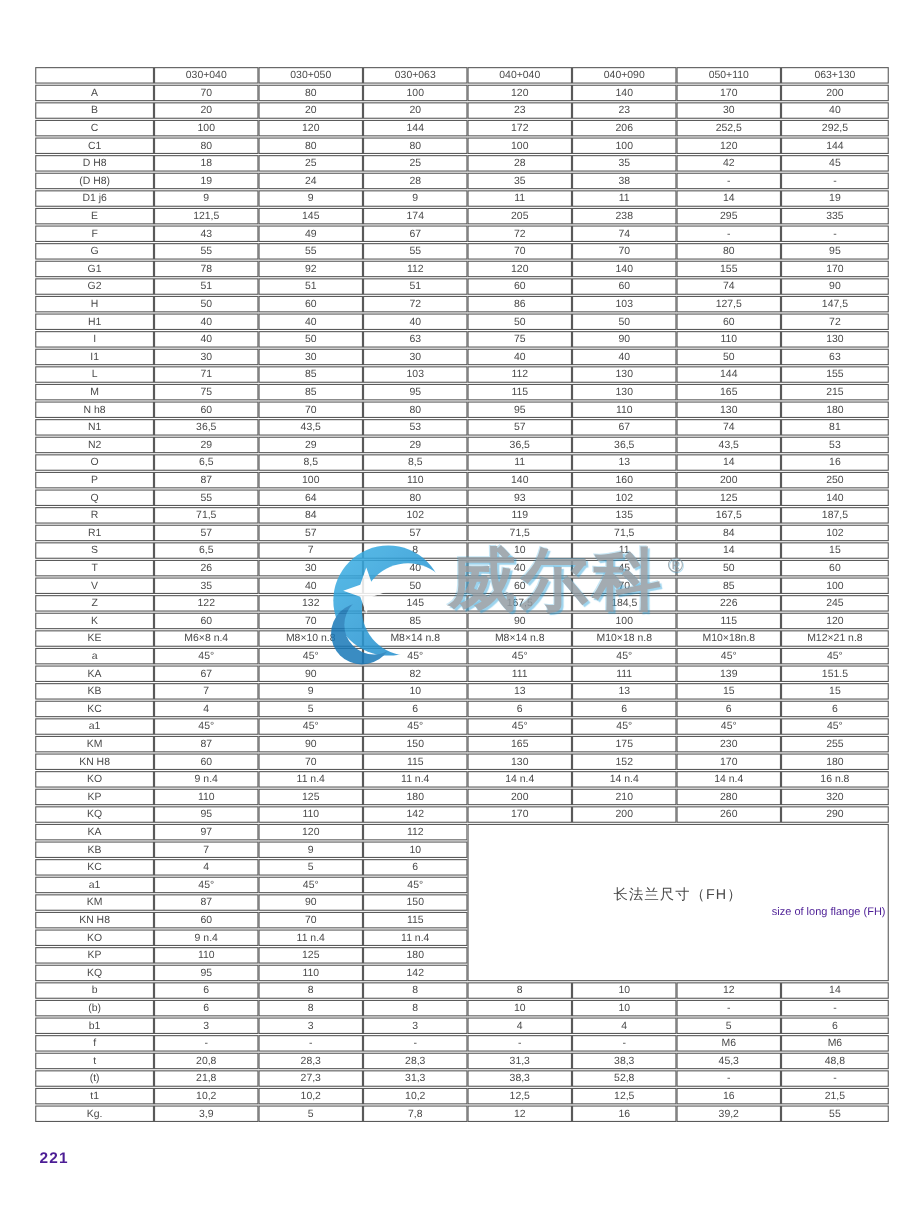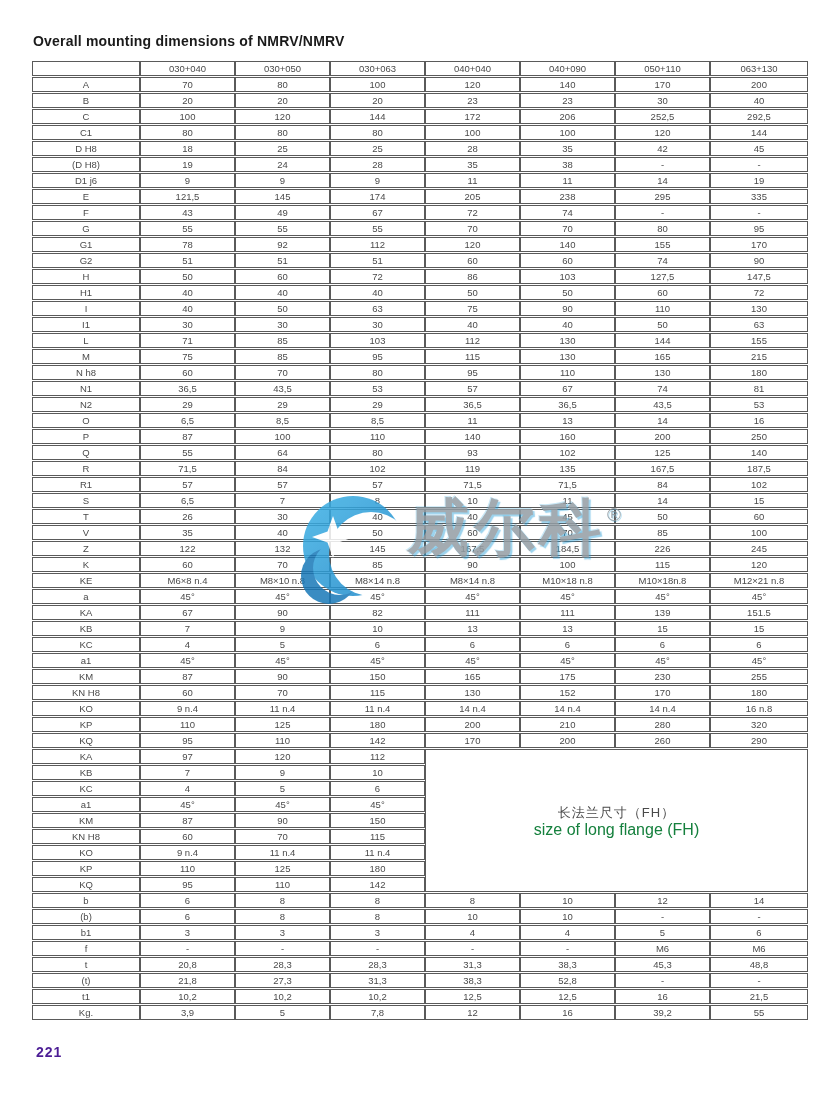--- a/index.html
+++ b/index.html
@@ -46,22 +46,22 @@
   table.dims th{color:#4a4a4a;margin-top:11px;}
   td.merged{
     background:#fff;
     vertical-align:middle;
   }
   .flange-note-zh{
     font-size:13px;color:#4a4a4a;line-height:18px;
     letter-spacing:1px;white-space:nowrap;text-align:center;
   }
   .flange-note-en{
-    font-size:16px;color:#15803d;line-height:16px;
-    white-space:nowrap;text-align:center;
+    font-size:10px;color:#4c1d95;line-height:16px;
+    white-space:nowrap;text-align:right;
   }
 
   .page-number{
     position:absolute;left:36px;top:1044px;
     font-size:14px;font-weight:bold;color:#4c1d95;
     letter-spacing:1px;
   }
 
   
   .watermark{
@@ -90,21 +90,20 @@
     margin-top:-6px;
     text-shadow:1px 1px 1px rgba(41,160,216,.45);
     white-space:nowrap;
   }
 </style>
 </head>
 <body>
 
 <div class="page">
 
-  <h2 class="title-en">Overall mounting dimensions of NMRV/NMRV</h2>
 
   <table class="dims">
     <colgroup>
       <col style="width:108px">
       <col style="width:95px">
         <col style="width:95px">
         <col style="width:95px">
       <col style="width:95px">
         <col style="width:95px">
         <col style="width:95px">

